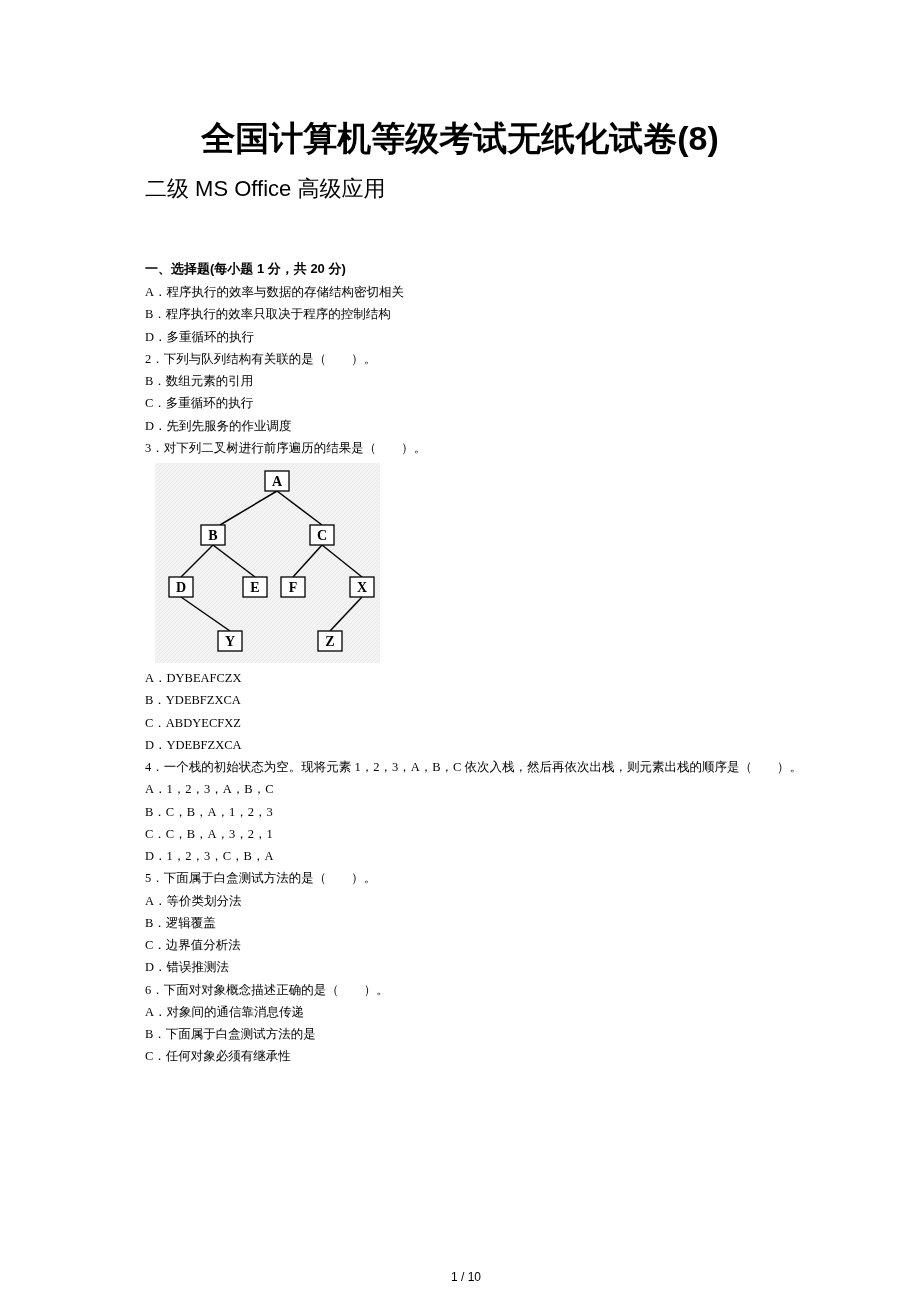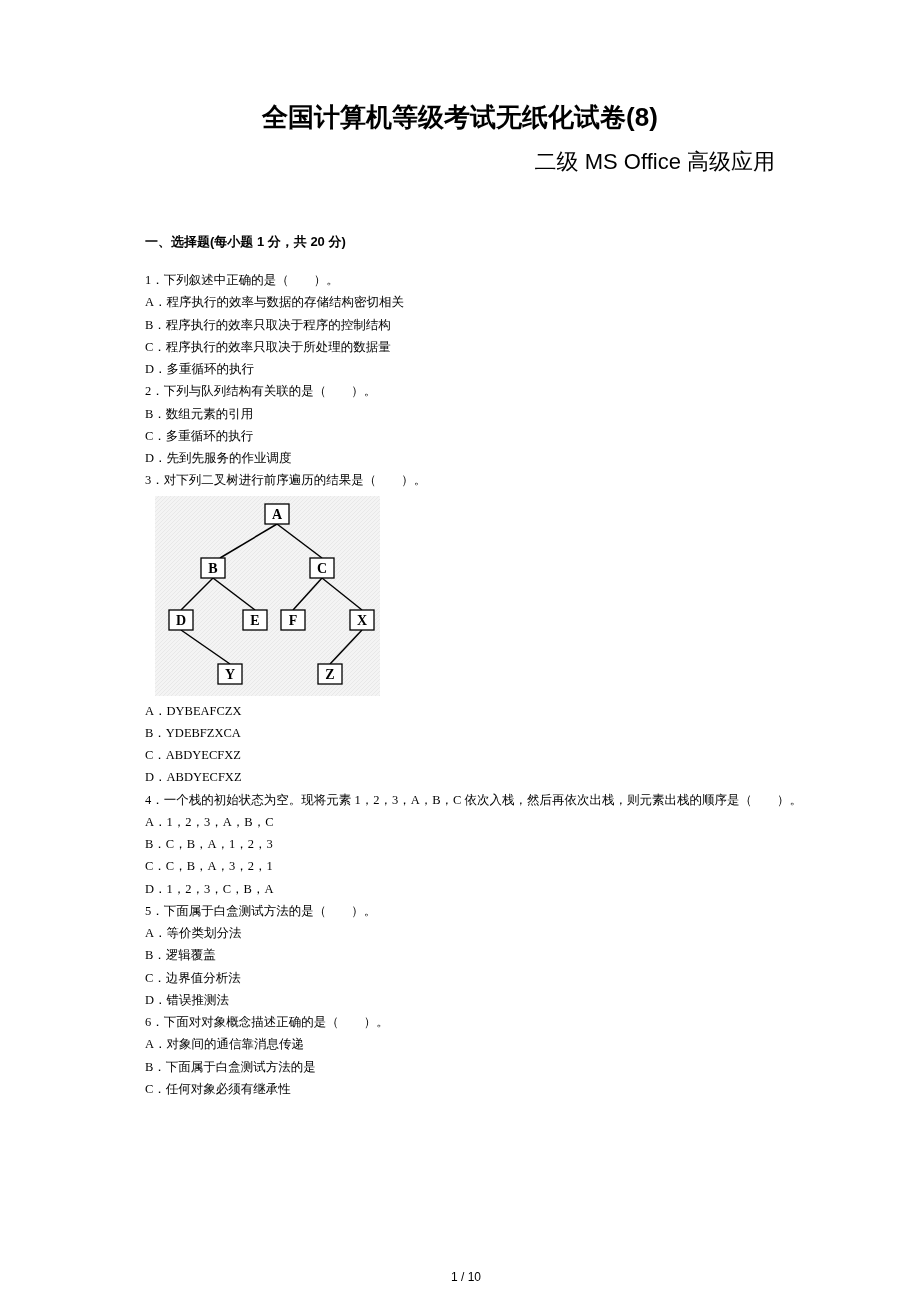--- a/index.html
+++ b/index.html
@@ -12,34 +12,35 @@
     position: relative;
   }
   .page {
     padding: 100px 145px 40px 145px;
     box-sizing: border-box;
   }
   .main-title {
     text-align: center;
     font-family: "SimHei", "黑体", sans-serif;
     font-weight: bold;
-    font-size: 26px;
+    font-size: 34px;
     margin-bottom: 12px;
+    margin-top: 16px;
   }
   .sub-title {
-    text-align: right;
+    text-align: left;
     font-family: "SimHei", "黑体", sans-serif;
     font-size: 22px;
     margin-bottom: 56px;
   }
   .section-heading {
     font-family: "SimHei", "黑体", sans-serif;
     font-weight: bold;
     font-size: 13px;
-    margin-bottom: 18px;
+    margin-bottom: 3px;
   }
   .line {
     font-size: 12.5px;
     line-height: 1.78;
     white-space: nowrap;
   }
   .tree-svg {
     display: block;
     margin-left: 10px;
     margin-top: 4px;
@@ -58,24 +59,22 @@
 </head>
 <body>
 
 <div class="page">
 
   <div class="main-title">全国计算机等级考试无纸化试卷(8)</div>
   <div class="sub-title">二级 MS Office 高级应用</div>
 
   <div class="section-heading">一、选择题(每小题 1 分，共 20 分)</div>
 
-  <div class="line">1．下列叙述中正确的是（　　）。</div>
   <div class="line">A．程序执行的效率与数据的存储结构密切相关</div>
   <div class="line">B．程序执行的效率只取决于程序的控制结构</div>
-  <div class="line">C．程序执行的效率只取决于所处理的数据量</div>
   <div class="line">D．多重循环的执行</div>
 
   <div class="line">2．下列与队列结构有关联的是（　　）。</div>
   <div class="line">B．数组元素的引用</div>
   <div class="line">C．多重循环的执行</div>
   <div class="line">D．先到先服务的作业调度</div>
 
   <div class="line">3．对下列二叉树进行前序遍历的结果是（　　）。</div>
 
   <svg class="tree-svg" width="225" height="200" viewBox="0 0 225 200">
@@ -130,21 +129,21 @@
     </g>
     <g>
       <rect x="163" y="168" width="24" height="20" fill="#fff" stroke="#000" stroke-width="1.3"></rect>
       <text x="175" y="183" text-anchor="middle" font-family="serif" font-size="14" font-weight="bold">Z</text>
     </g>
   </svg>
 
   <div class="line">A．DYBEAFCZX</div>
   <div class="line">B．YDEBFZXCA</div>
   <div class="line">C．ABDYECFXZ</div>
-  <div class="line">D．ABDYECFXZ</div>
+  <div class="line">D．YDEBFZXCA</div>
 
   <div class="line">4．一个栈的初始状态为空。现将元素 1，2，3，A，B，C 依次入栈，然后再依次出栈，则元素出栈的顺序是（　　）。</div>
   <div class="line">A．1，2，3，A，B，C</div>
   <div class="line">B．C，B，A，1，2，3</div>
   <div class="line">C．C，B，A，3，2，1</div>
   <div class="line">D．1，2，3，C，B，A</div>
 
   <div class="line">5．下面属于白盒测试方法的是（　　）。</div>
   <div class="line">A．等价类划分法</div>
   <div class="line">B．逻辑覆盖</div>

